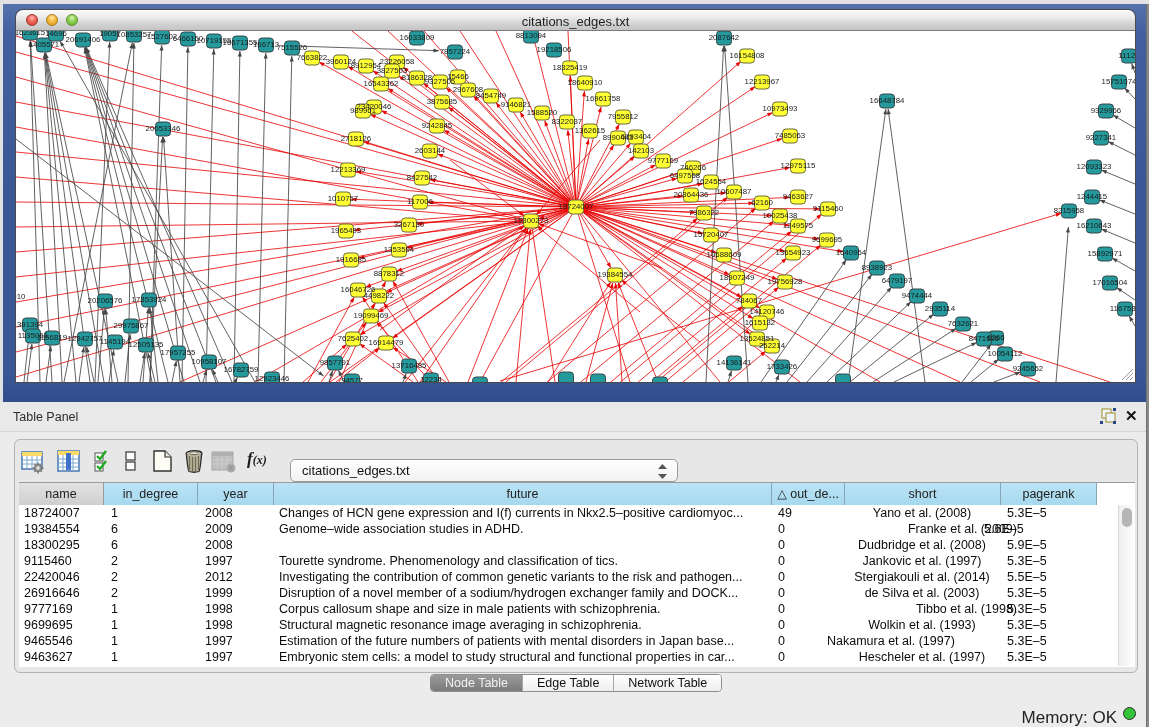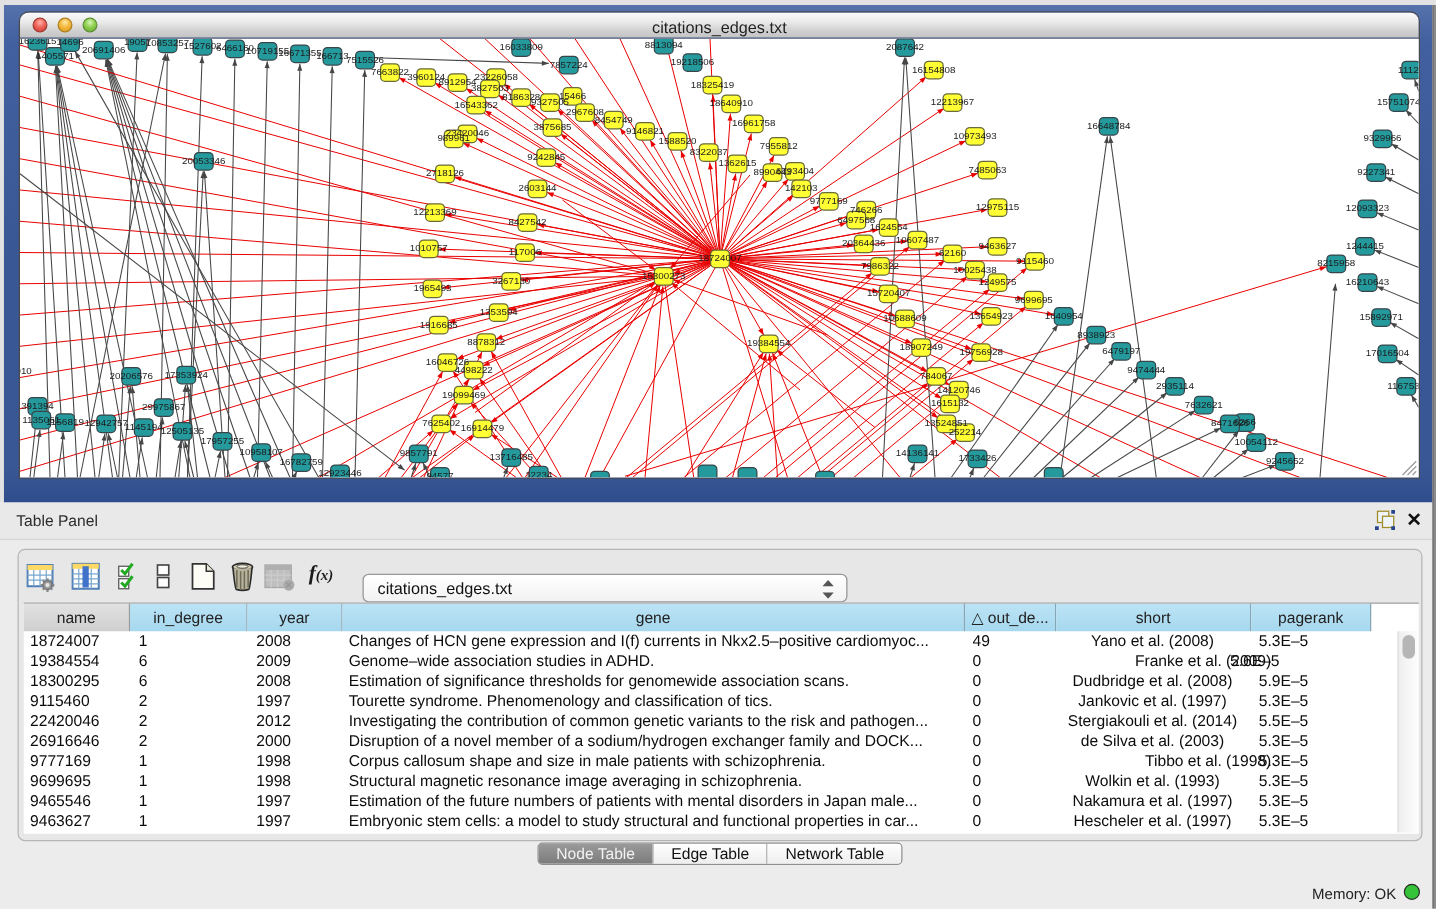--- a/index.html
+++ b/index.html
@@ -25,21 +25,21 @@
 .th{position:absolute;top:0;height:22px;text-align:center;line-height:22px;background:linear-gradient(180deg,#bce3f5,#a6d8ee);border-right:1px solid #86a5b5;overflow:hidden}
 .th.gray{background:linear-gradient(180deg,#e2e2e2,#cfcfcf);border-right:1px solid #9a9a9a}
 .rows{position:absolute;left:0;top:22px;width:1080px;height:161px;overflow:hidden;font-size:12.5px;color:#0c0c0c}
 .row{position:absolute;height:16px;line-height:16px;width:1080px;white-space:nowrap}
 .c{position:absolute;top:0;overflow:hidden;text-overflow:ellipsis}
 .sb{position:absolute;left:1099px;top:22px;width:16px;height:161px;background:linear-gradient(90deg,#efefef,#fdfdfd);border-left:1px solid #d8d8d8}
 .thumb{position:absolute;left:3px;top:3px;width:10px;height:19px;border-radius:5px;background:#b6b6b6}
 .tabs{position:absolute;left:430px;top:674px;height:18px;display:flex;border:1px solid #8e8e8e;border-radius:4px;overflow:hidden;font-size:12.5px}
 .tab{padding:0 14px;line-height:17px;background:linear-gradient(180deg,#ffffff,#eeeeee);color:#111;border-right:1px solid #a8a8a8}
 .tab.sel{background:linear-gradient(180deg,#9a9a9a,#7b7b7b);color:#f2f2f2}
-.mem{position:absolute;right:32px;top:708px;font-size:12px;color:#222}
+.mem{position:absolute;right:32px;top:708px;font-size:17px;color:#222}
 .memdot{position:absolute;right:13px;top:707px;width:13px;height:13px;border-radius:50%;background:#35c339;border:1.5px solid #2c2c2c}
 svg text{user-select:none}
 </style></head>
 <body>
 <div class="blue"></div>
 <div class="toprail"></div>
 <div class="leftrail"></div>
 
 <div class="win">
   <div class="graph">
@@ -813,21 +813,21 @@
         <path d="M5.5 0 L10 5 L1 5 Z" fill="#555"></path>
           <path d="M5.5 15 L10 10 L1 10 Z" fill="#555"></path>
       </svg>
     </div>
   </div>
   <div class="table">
     <div class="thead">
       <div class="th gray" style="left:0;width:85px">name</div>
       <div class="th" style="left:85px;width:94px">in_degree</div>
       <div class="th" style="left:179px;width:76px">year</div>
-      <div class="th" style="left:255px;width:498px">gene</div>
+      <div class="th" style="left:255px;width:498px">future</div>
       <div class="th" style="left:753px;width:73px">△ out_de...</div>
       <div class="th" style="left:826px;width:156px">short</div>
       <div class="th" style="left:982px;width:96px">pagerank</div>
     </div>
     <div class="rows">
         <div class="row" style="top:0px">
           <span class="c" style="left:5px;width:84px">18724007</span>
           <span class="c" style="left:92px;width:60px">1</span>
           <span class="c" style="left:186px;width:60px">2008</span>
           <span class="c" style="left:260px;width:492px">Changes of HCN gene expression and I(f) currents in Nkx2.5–positive cardiomyoc...</span>
@@ -841,21 +841,20 @@
           <span class="c" style="left:186px;width:60px">2009</span>
           <span class="c" style="left:260px;width:492px">Genome–wide association studies in ADHD.</span>
           <span class="c" style="left:759px;width:60px">0</span>
           <span class="c" style="left:808px;width:190px;text-align:right">Franke et al. (2009)</span>
           <span class="c" style="left:965px;width:90px">5.6E–5</span>
         </div>
 <div class="row" style="top:32px">
           <span class="c" style="left:5px;width:84px">18300295</span>
           <span class="c" style="left:92px;width:60px">6</span>
           <span class="c" style="left:186px;width:60px">2008</span>
-          <span class="c" style="left:260px;width:492px">Estimation of significance thresholds for genomewide association scans.</span>
           <span class="c" style="left:759px;width:60px">0</span>
           <span class="c" style="left:808px;width:190px;text-align:center">Dudbridge et al. (2008)</span>
           <span class="c" style="left:988px;width:90px">5.9E–5</span>
         </div>
 <div class="row" style="top:48px">
           <span class="c" style="left:5px;width:84px">9115460</span>
           <span class="c" style="left:92px;width:60px">2</span>
           <span class="c" style="left:186px;width:60px">1997</span>
           <span class="c" style="left:260px;width:492px">Tourette syndrome. Phenomenology and classification of tics.</span>
           <span class="c" style="left:759px;width:60px">0</span>
@@ -867,21 +866,21 @@
           <span class="c" style="left:92px;width:60px">2</span>
           <span class="c" style="left:186px;width:60px">2012</span>
           <span class="c" style="left:260px;width:492px">Investigating the contribution of common genetic variants to the risk and pathogen...</span>
           <span class="c" style="left:759px;width:60px">0</span>
           <span class="c" style="left:808px;width:190px;text-align:center">Stergiakouli et al. (2014)</span>
           <span class="c" style="left:988px;width:90px">5.5E–5</span>
         </div>
 <div class="row" style="top:80px">
           <span class="c" style="left:5px;width:84px">26916646</span>
           <span class="c" style="left:92px;width:60px">2</span>
-          <span class="c" style="left:186px;width:60px">2000</span>
+          <span class="c" style="left:186px;width:60px">1999</span>
           <span class="c" style="left:260px;width:492px">Disruption of a novel member of a sodium/hydrogen exchanger family and DOCK...</span>
           <span class="c" style="left:759px;width:60px">0</span>
           <span class="c" style="left:808px;width:190px;text-align:center">de Silva et al. (2003)</span>
           <span class="c" style="left:988px;width:90px">5.3E–5</span>
         </div>
 <div class="row" style="top:96px">
           <span class="c" style="left:5px;width:84px">9777169</span>
           <span class="c" style="left:92px;width:60px">1</span>
           <span class="c" style="left:186px;width:60px">1998</span>
           <span class="c" style="left:260px;width:492px">Corpus callosum shape and size in male patients with schizophrenia.</span>
@@ -895,23 +894,23 @@
           <span class="c" style="left:186px;width:60px">1998</span>
           <span class="c" style="left:260px;width:492px">Structural magnetic resonance image averaging in schizophrenia.</span>
           <span class="c" style="left:759px;width:60px">0</span>
           <span class="c" style="left:808px;width:190px;text-align:center">Wolkin et al. (1993)</span>
           <span class="c" style="left:988px;width:90px">5.3E–5</span>
         </div>
 <div class="row" style="top:128px">
           <span class="c" style="left:5px;width:84px">9465546</span>
           <span class="c" style="left:92px;width:60px">1</span>
           <span class="c" style="left:186px;width:60px">1997</span>
-          <span class="c" style="left:260px;width:492px">Estimation of the future numbers of patients with mental disorders in Japan male...</span>
+          <span class="c" style="left:260px;width:492px">Estimation of the future numbers of patients with mental disorders in Japan base...</span>
           <span class="c" style="left:759px;width:60px">0</span>
-          <span class="c" style="left:808px;width:190px;text-align:center">Nakamura et al. (1997)</span>
+          <span class="c" style="left:808px;width:190px;">Nakamura et al. (1997)</span>
           <span class="c" style="left:988px;width:90px">5.3E–5</span>
         </div>
 <div class="row" style="top:144px">
           <span class="c" style="left:5px;width:84px">9463627</span>
           <span class="c" style="left:92px;width:60px">1</span>
           <span class="c" style="left:186px;width:60px">1997</span>
           <span class="c" style="left:260px;width:492px">Embryonic stem cells: a model to study structural and functional properties in car...</span>
           <span class="c" style="left:759px;width:60px">0</span>
           <span class="c" style="left:808px;width:190px;text-align:center">Hescheler et al. (1997)</span>
           <span class="c" style="left:988px;width:90px">5.3E–5</span>

